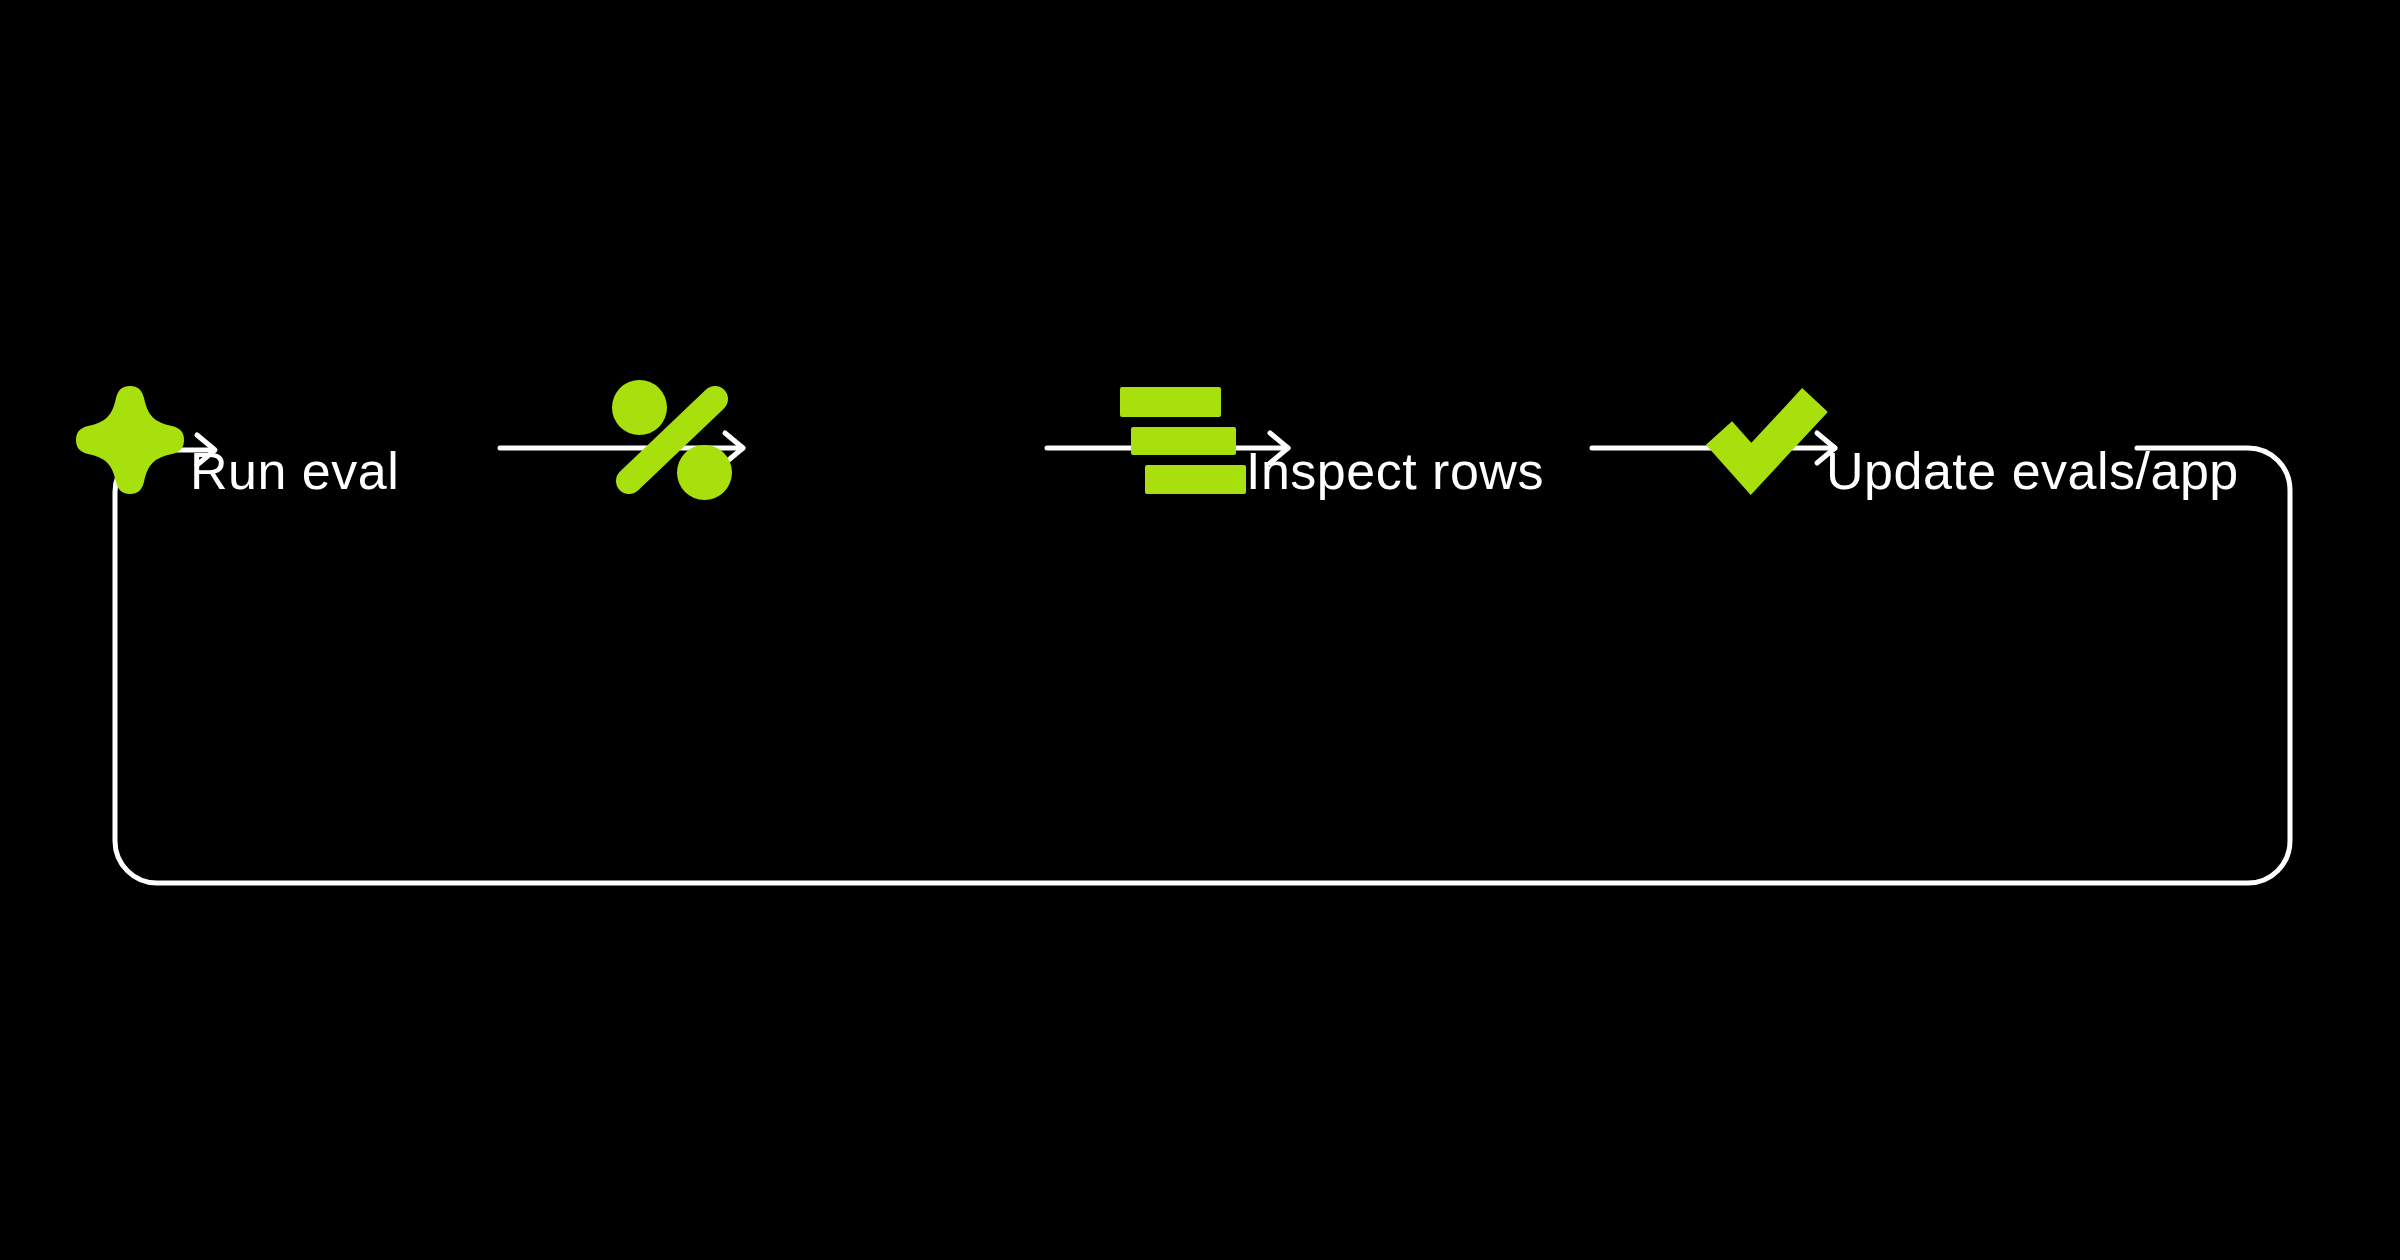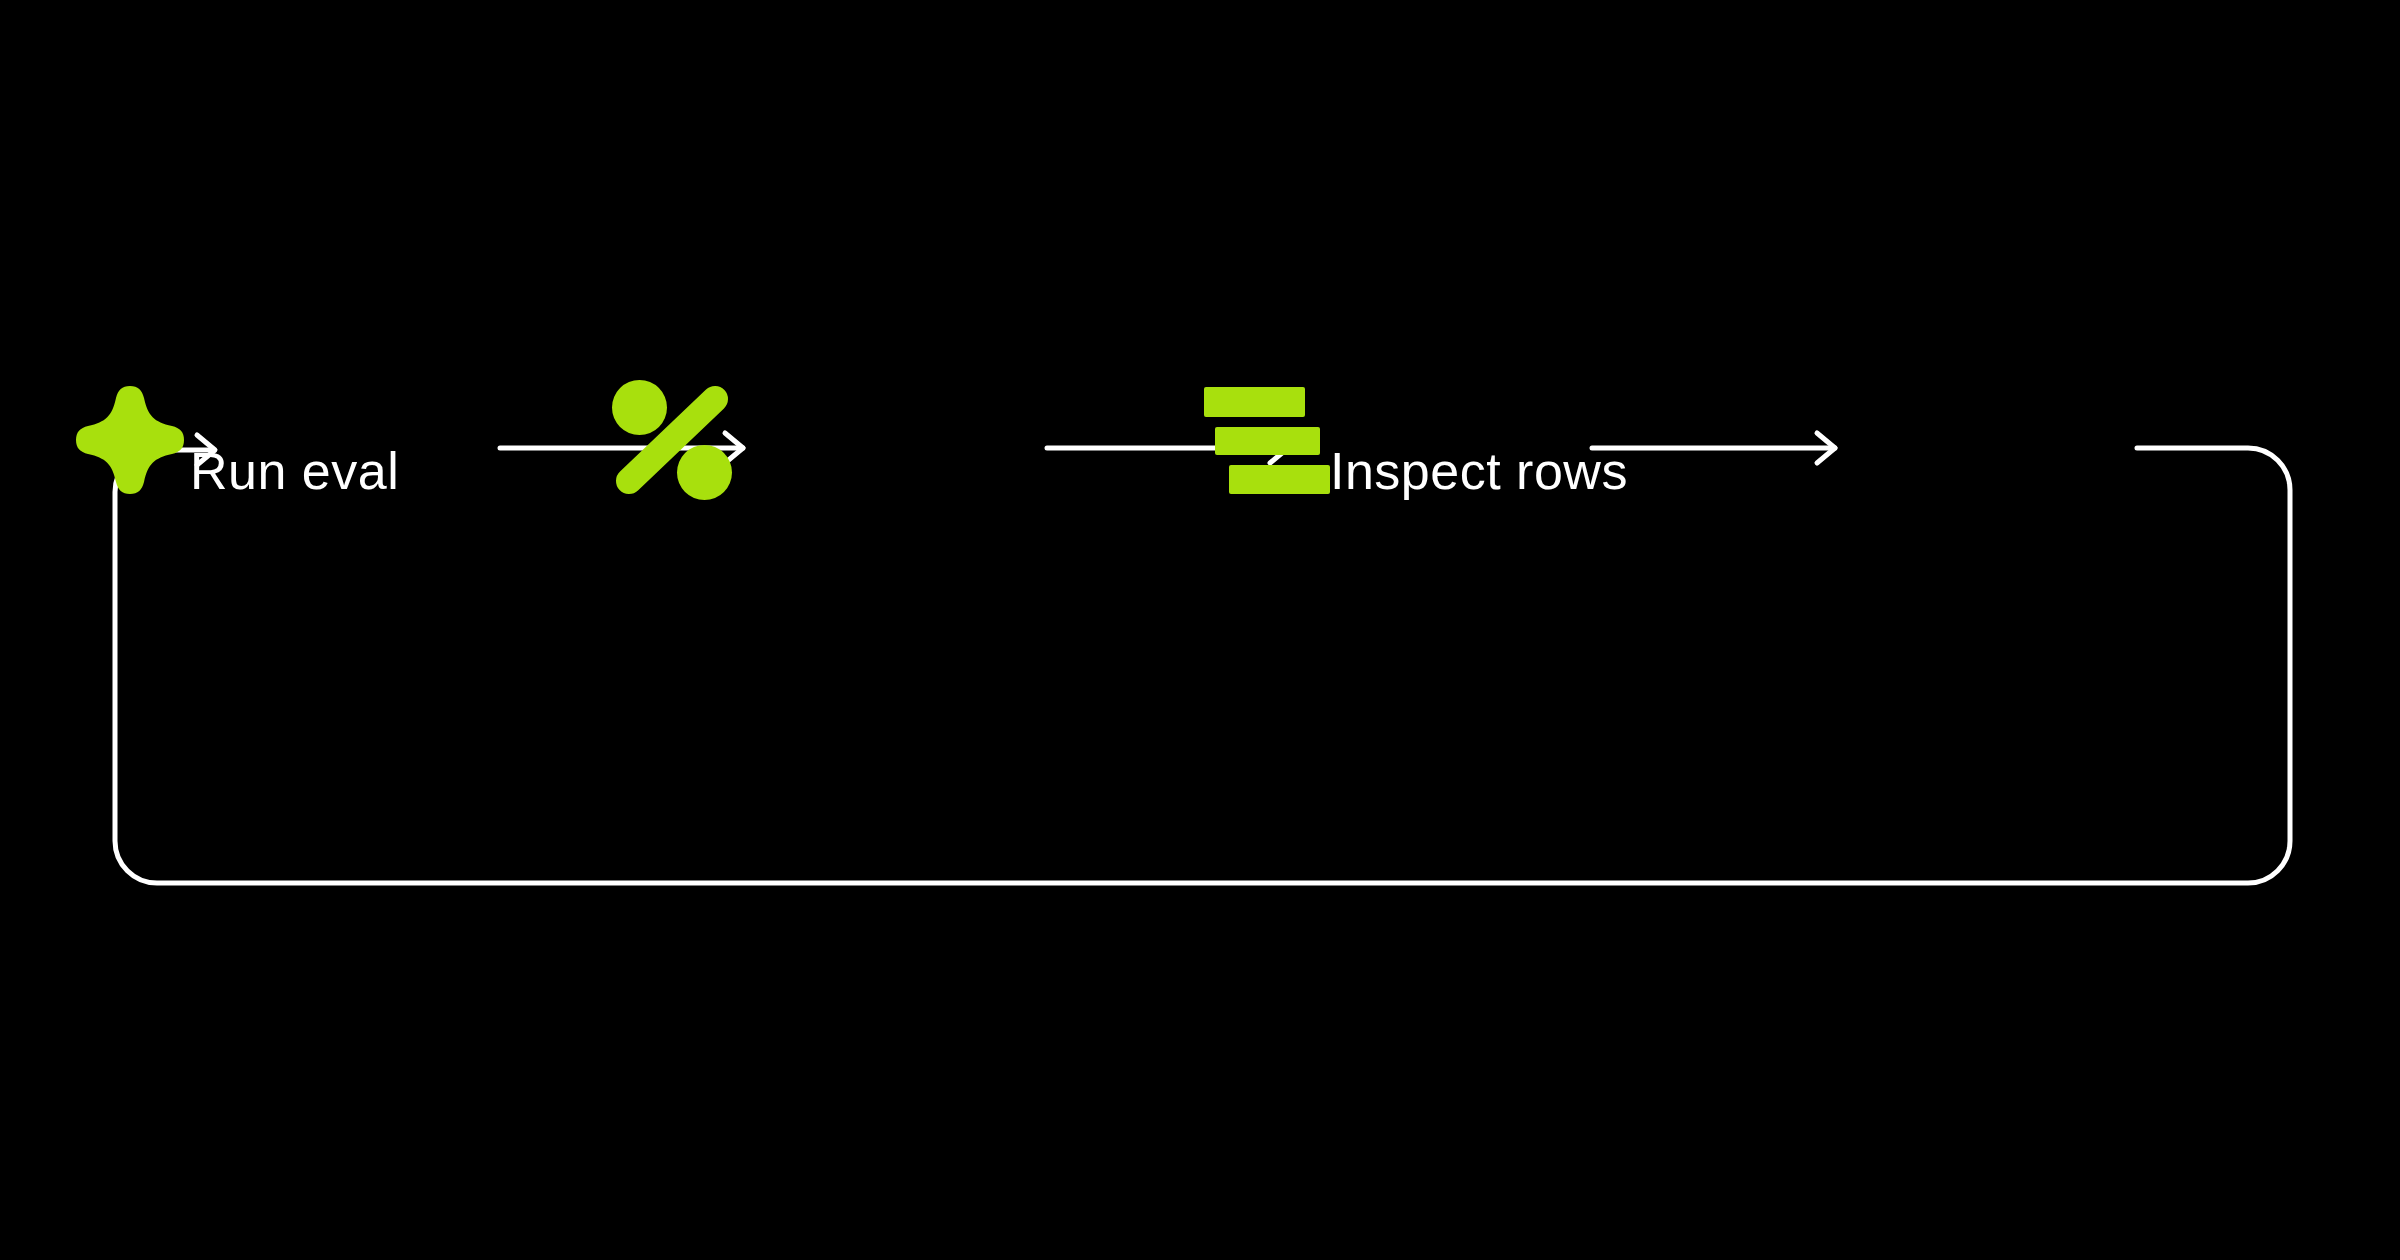--- a/index.html
+++ b/index.html
@@ -57,21 +57,21 @@
     margin-top: 62px;
     font-size: 52px;
     line-height: 60px;
     font-weight: 400;
     color: var(--text, #fff);
     white-space: nowrap;
     letter-spacing: 0.5px;
   }
   .step-1 { left: 70px;   }  
   .step-2 { left: 612px;  }  
-  .step-3 { left: 1204px; }  
+  .step-3 { left: 1120px; }  
   .step-4 { left: 1706px; }  
 </style>
 </head>
 <body>
 
 <div class="canvas">
 
   <svg class="connector-layer" viewBox="0 0 2400 1260" xmlns="http://www.w3.org/2000/svg" aria-hidden="true">
 
     <g>
@@ -137,14 +137,22 @@
     <div class="step-icon-box">
       <svg width="126" height="107" viewBox="0 0 126 107">
         <rect class="icon-fill" x="0" y="0" width="101" height="30" rx="2"></rect>
         <rect class="icon-fill" x="11" y="40" width="105" height="28" rx="2"></rect>
         <rect class="icon-fill" x="25" y="78" width="101" height="29" rx="2"></rect>
       </svg>
     </div>
     <div class="step-label">Inspect rows</div>
   </div>
 
+  <div class="step step-4">
+    <div class="step-icon-box">
+      <svg width="120" height="103" viewBox="0 0 120 103">
+        <polyline class="icon-stroke" points="13,44 45,80 109,11" stroke-width="35" stroke-linecap="butt" stroke-linejoin="miter"></polyline>
+      </svg>
+    </div>
+    <div class="step-label">Update evals/app</div>
+  </div>
 
 </div>
 
 </body></html>

